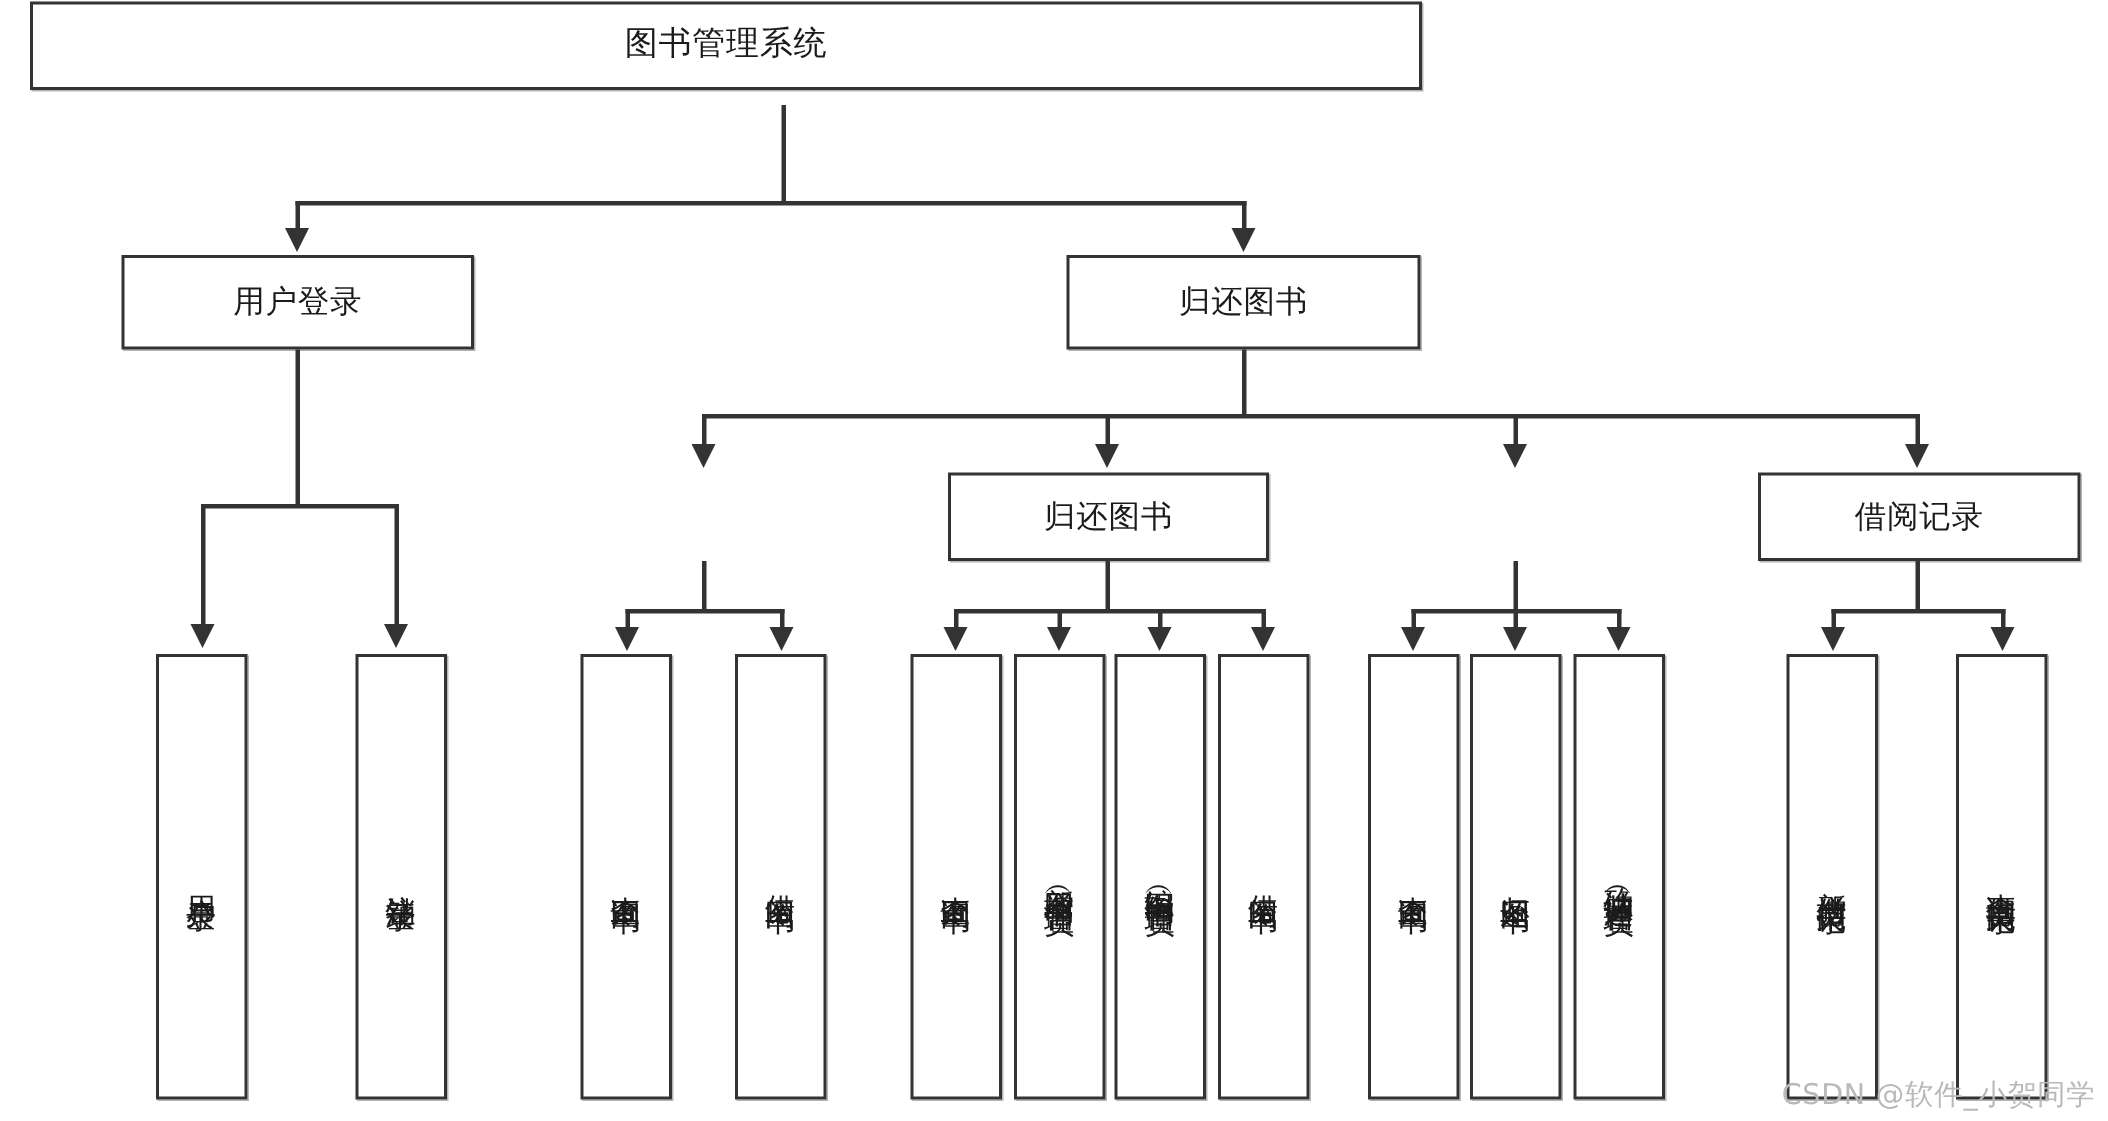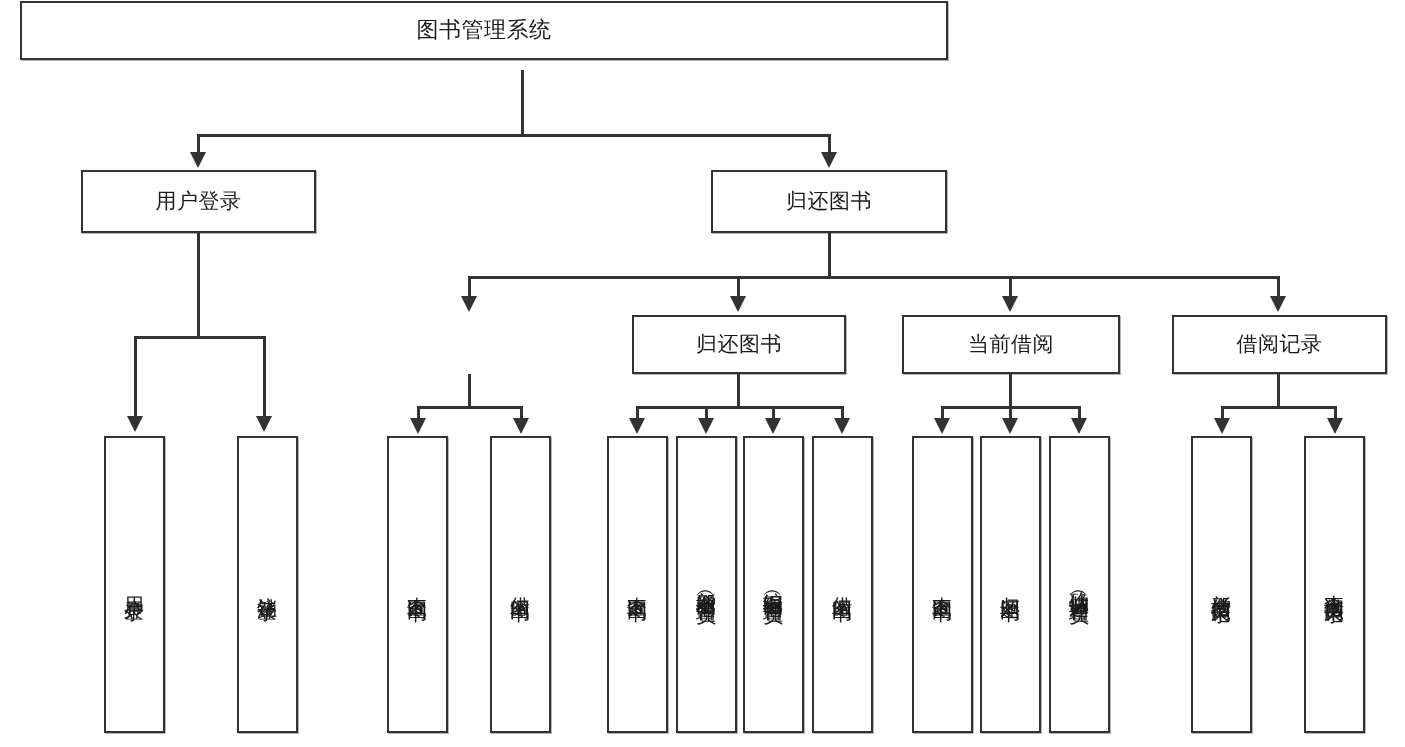--- a/index.html
+++ b/index.html
@@ -124,23 +124,20 @@
   <div class="line-v" style="left:1009px; top:276px; width:3px; height:22px;"></div>
   <div class="line-v" style="left:1277px; top:276px; width:3px; height:22px;"></div>
   <div class="arrow" style="left:461px; top:296px;"></div>
   <div class="arrow" style="left:730px; top:296px;"></div>
   <div class="arrow" style="left:1002px; top:296px;"></div>
   <div class="arrow" style="left:1270px; top:296px;"></div>
 
   <div class="node horiz" style="left:632px; top:315px; width:214px; height:59px;">
     <span class="label">归还图书</span>
   </div>
-  <div class="node horiz" style="left:902px; top:315px; width:218px; height:59px;">
-    <span class="label">当前借阅</span>
-  </div>
   <div class="node horiz" style="left:1172px; top:315px; width:215px; height:59px;">
     <span class="label">借阅记录</span>
   </div>
 
   <div class="line-v" style="left:468px; top:374px; width:3px; height:34px;"></div>
   <div class="line-h" style="left:417px; top:406px; width:106px; height:3px;"></div>
   <div class="line-v" style="left:417px; top:406px; width:3px; height:14px;"></div>
   <div class="line-v" style="left:520px; top:406px; width:3px; height:14px;"></div>
   <div class="arrow" style="left:410px; top:418px;"></div>
   <div class="arrow" style="left:513px; top:418px;"></div>
@@ -209,14 +206,15 @@
     <span class="label">确认归还（管理员）</span>
   </div>
 
   <div class="node vert" style="left:1191px; top:436px; width:61px; height:297px;">
     <span class="label">新增借阅记录</span>
   </div>
   <div class="node vert" style="left:1304px; top:436px; width:61px; height:297px;">
     <span class="label">查询借阅记录</span>
   </div>
 
+  <div id="watermark">CSDN @软件_小贺同学</div>
 
 </div>
 
 </body></html>

